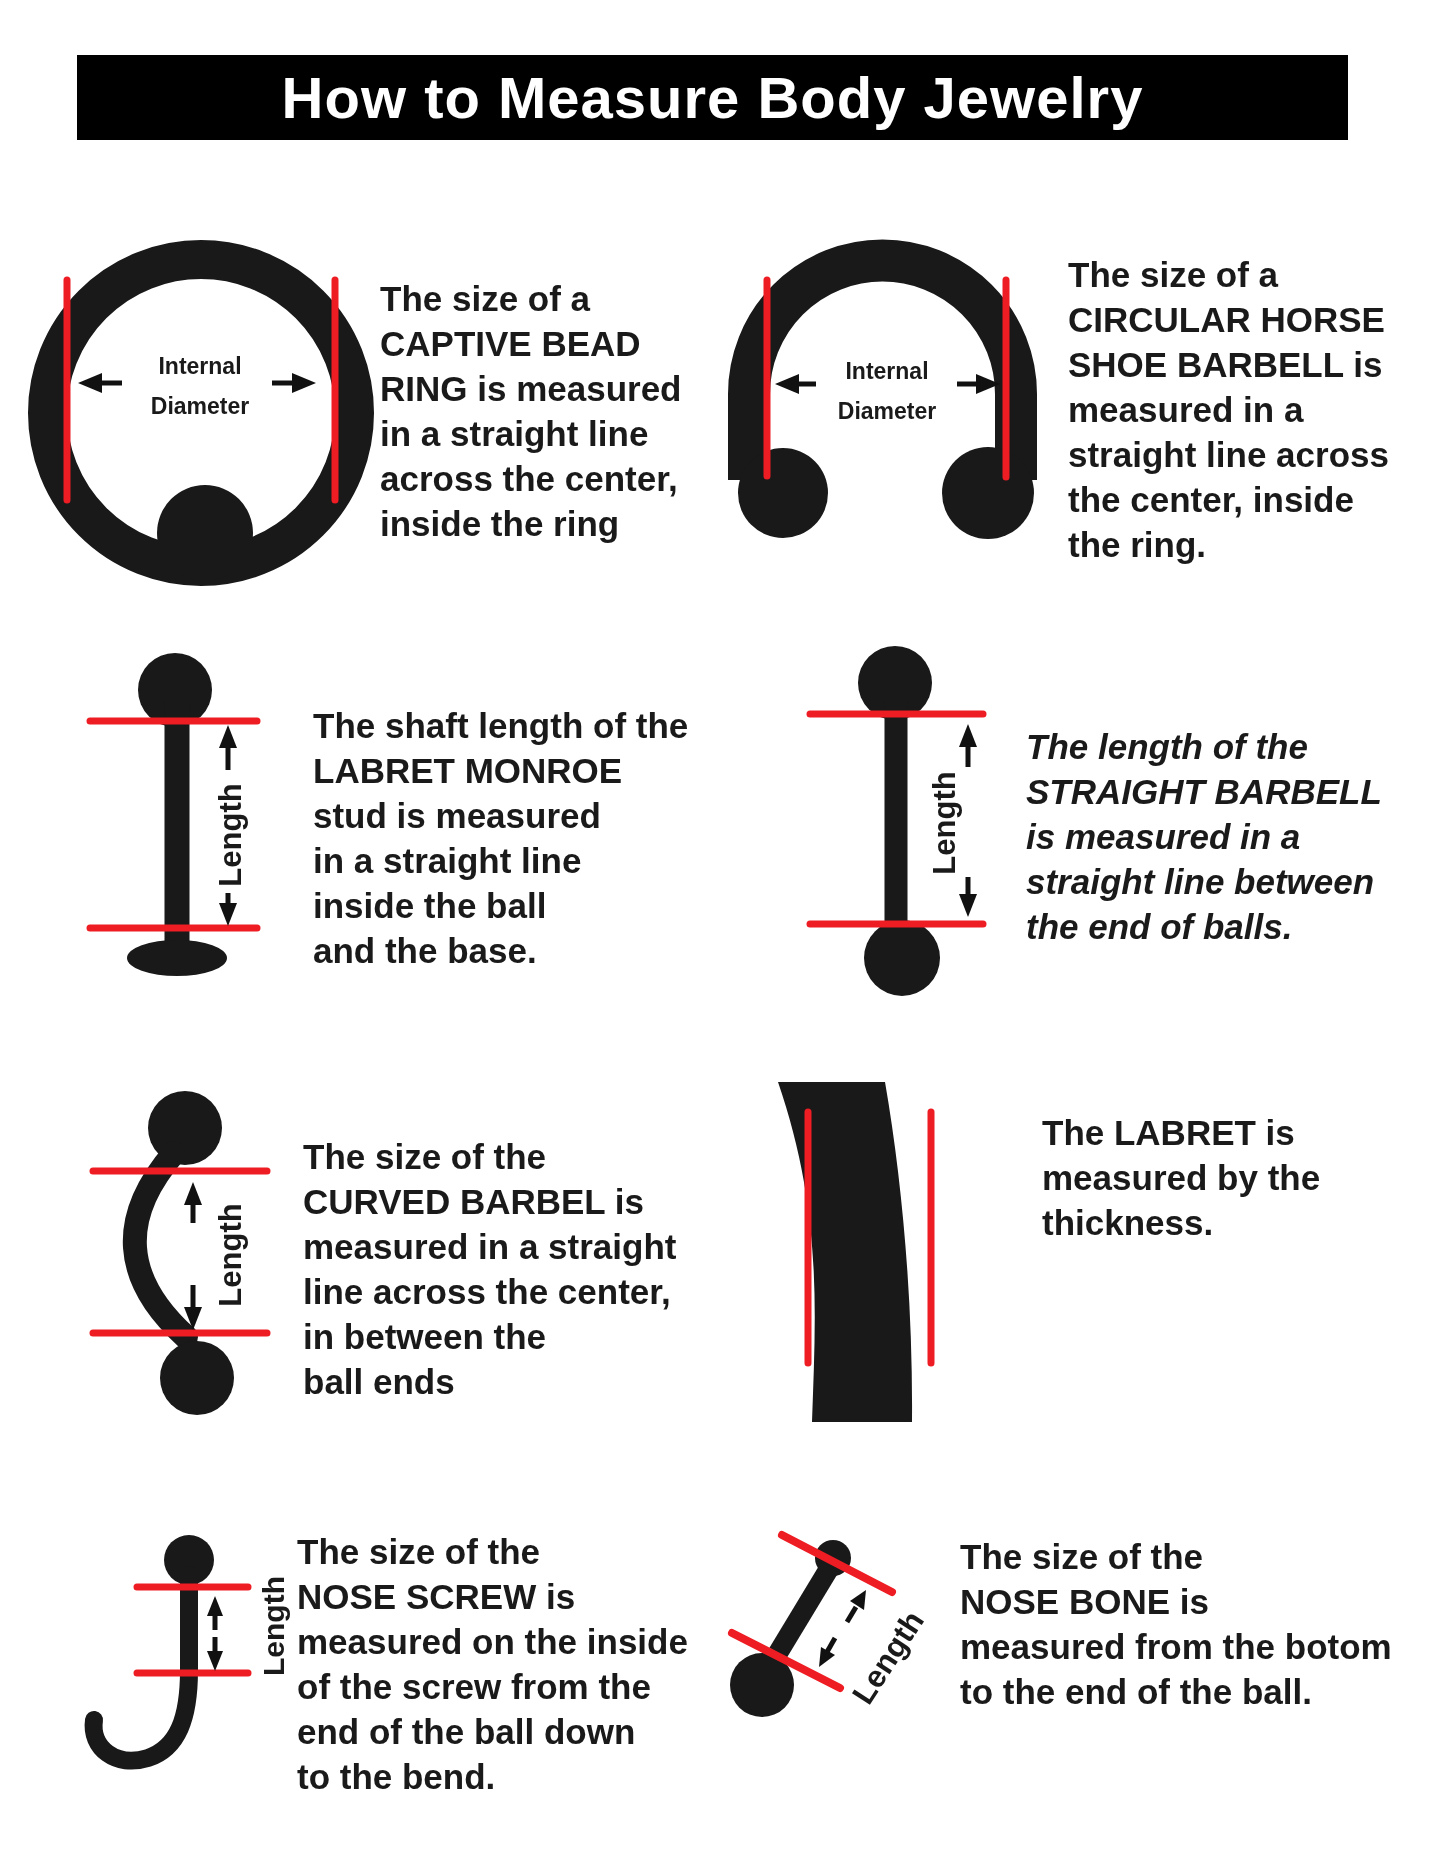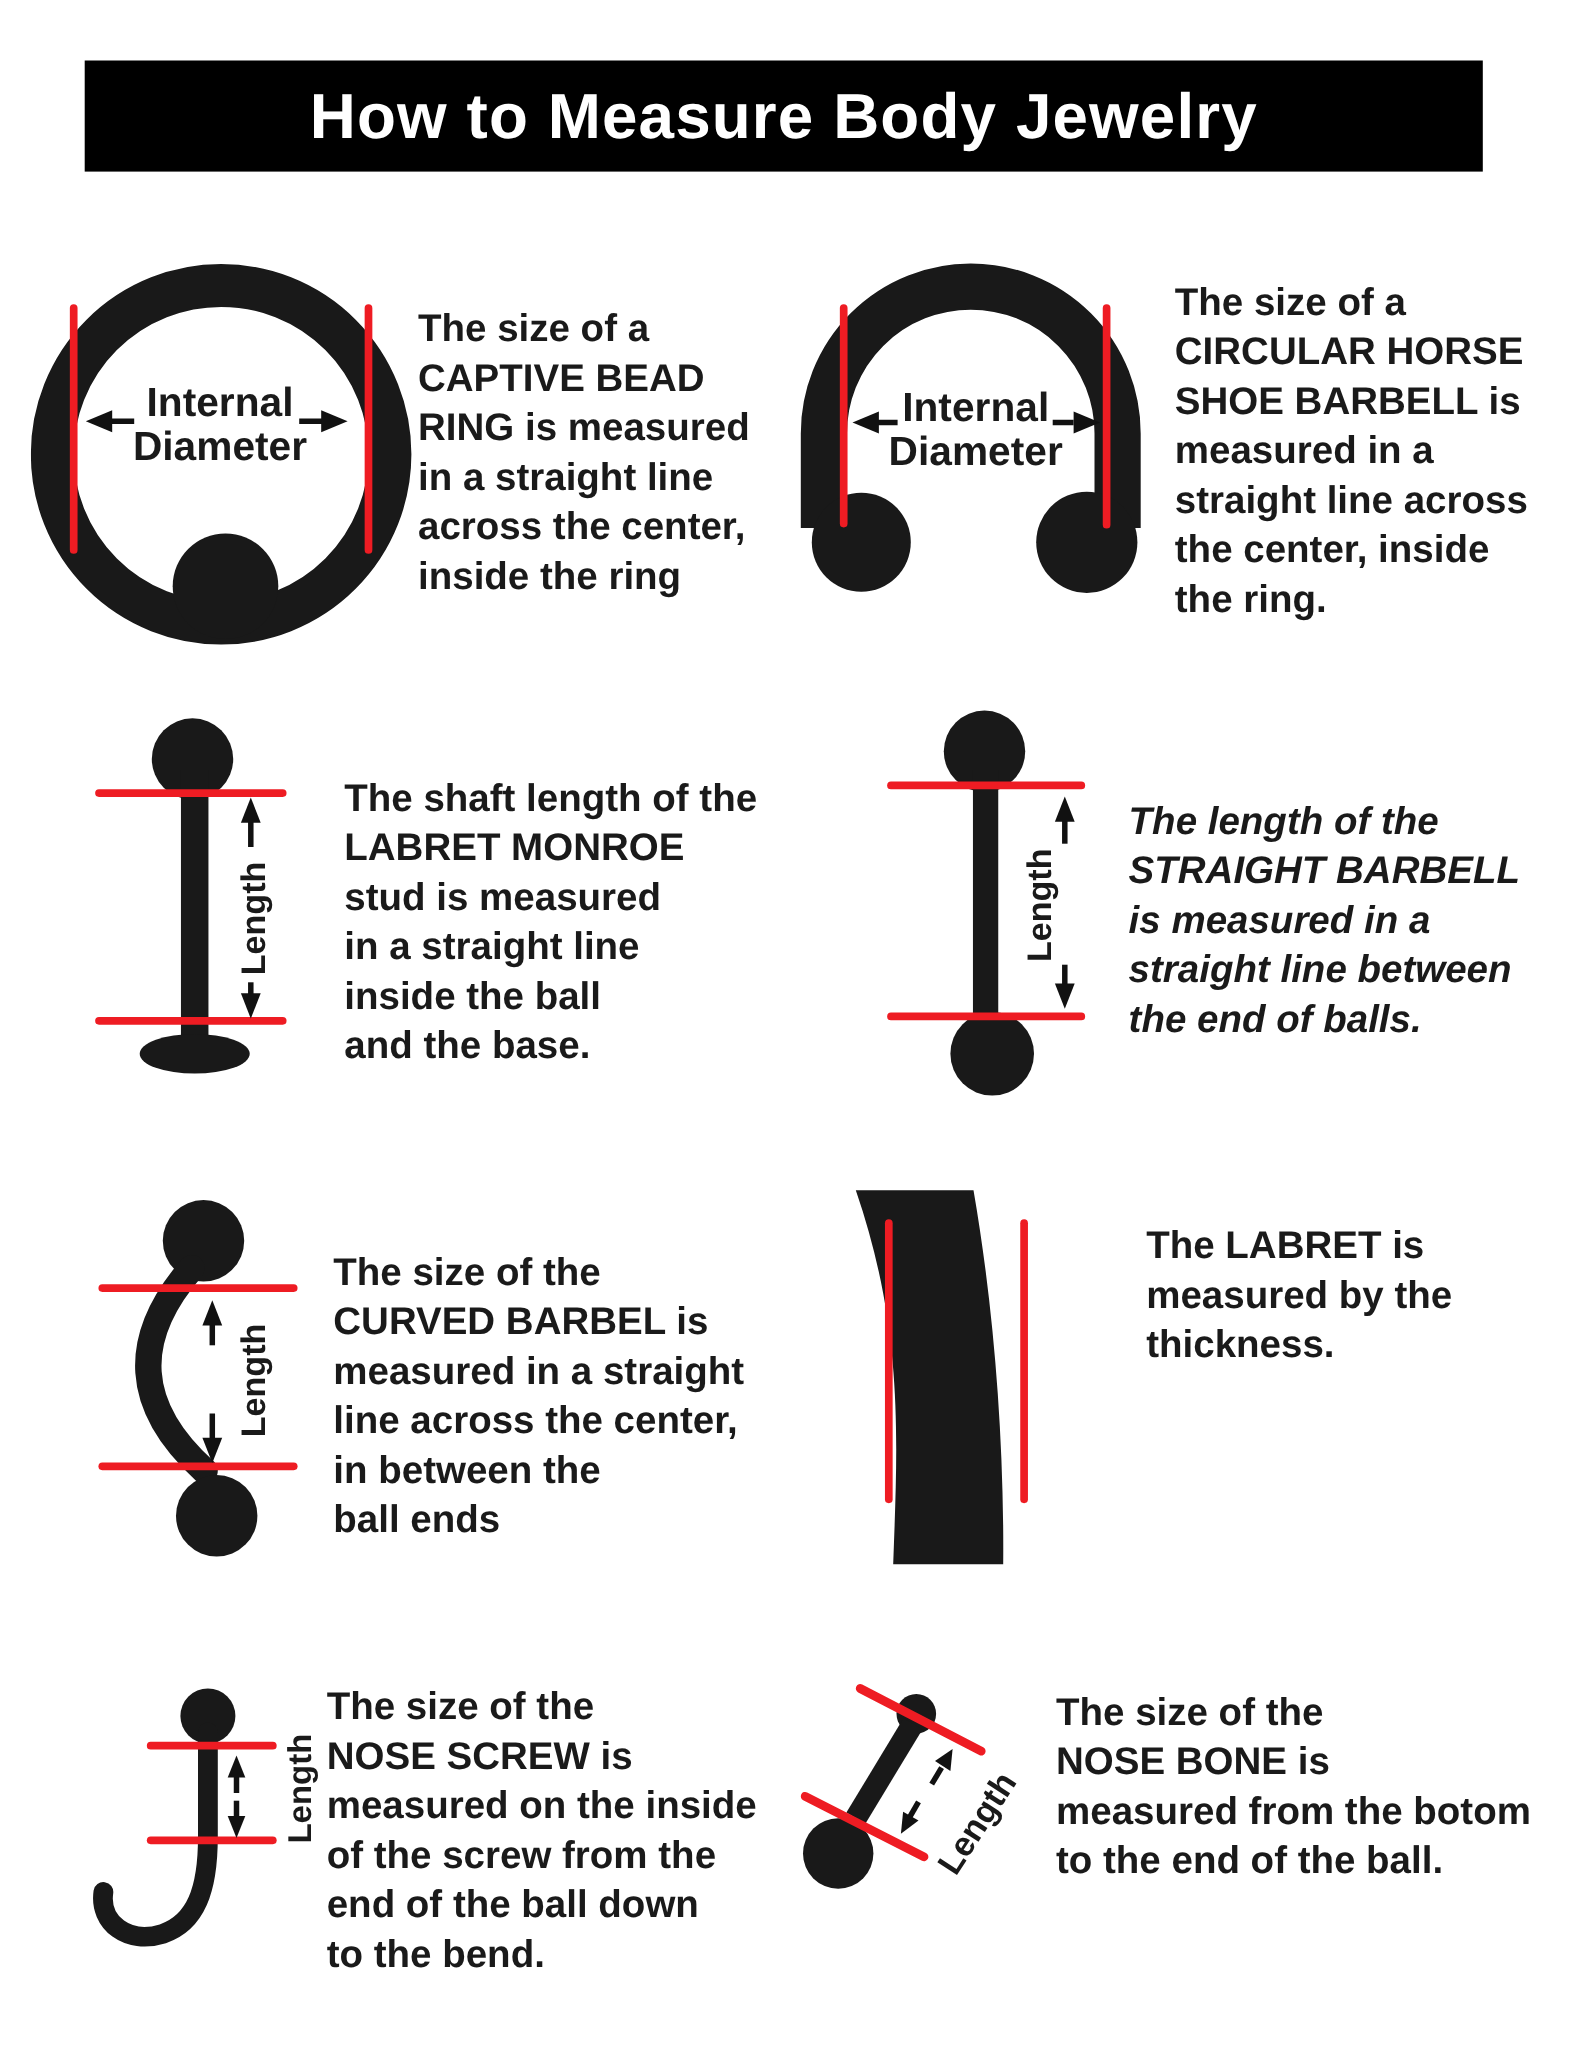--- a/index.html
+++ b/index.html
@@ -1,36 +1,36 @@
 <!DOCTYPE html>
 <html><head>
 <meta charset="utf-8">
 <style>
   html,body { margin:0; padding:0; background:#ffffff; }
   .page {
     position:relative; width:1445px; height:1867px; background:#ffffff;
     font-family:"Liberation Sans", sans-serif; color:#1a1a1a; overflow:hidden;
   }
   .title-bar {
-    position:absolute; left:77px; top:55px; width:1271px; height:101px;
+    position:absolute; left:77px; top:55px; width:1271px; height:85px;
     background:#000000; display:flex; align-items:center; justify-content:center;
   }
   .title-bar h1 {
     margin:0; color:#ffffff; font-size:58px; font-weight:bold; letter-spacing:1px;
     white-space:nowrap;
   }
   .panel { position:absolute; }
   .diagram { position:absolute; left:0; top:0; }
   .desc {
     position:absolute; white-space:pre-line; font-size:35px; font-weight:bold;
     line-height:45px; color:#1a1a1a;
   }
   .id-label {
     position:absolute; white-space:pre-line; text-align:center;
-    font-size:37px; font-weight:bold; line-height:40px; color:#1a1a1a;
+    font-size:23px; font-weight:bold; line-height:40px; color:#1a1a1a;
   }
   .rot-label {
     position:absolute; text-align:center; font-size:31px; font-weight:bold;
     color:#1a1a1a; transform:rotate(-90deg); white-space:nowrap;
   }
   .rot-label.diag { transform:rotate(-57deg); }
   svg .ink { fill:#191919; }
   svg .stroke-ink { stroke:#191919; fill:none; }
   svg .red { stroke:#ee1c23; stroke-linecap:round; }
   svg .arrow { stroke:#111111; stroke-width:5; fill:none; }

